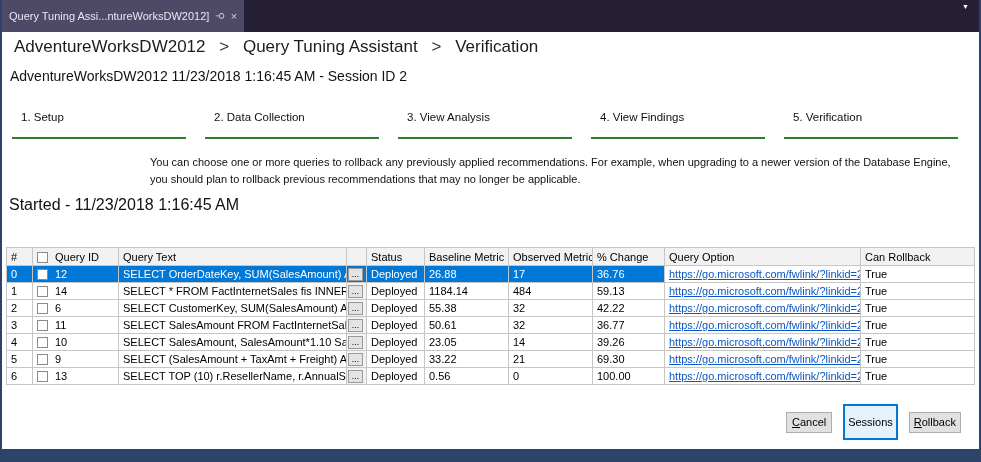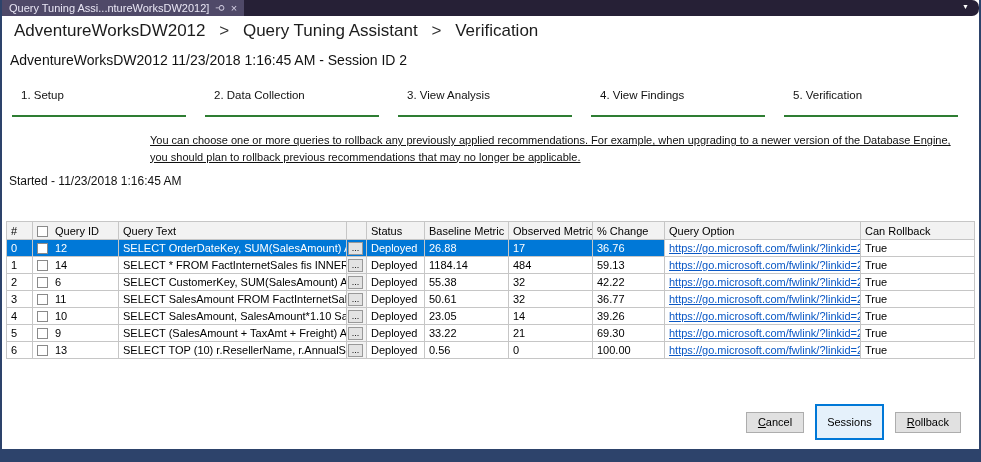--- a/index.html
+++ b/index.html
@@ -11,54 +11,53 @@
   }
   .window {
     width: 981px; height: 462px;
     display: flex; flex-direction: column;
     border-left: 2px solid var(--statusbar, #2d436b);
     border-right: 2px solid var(--statusbar, #2d436b);
     background: #fff;
   }
   
   .tabstrip {
-    height: 16px; flex: none;
+    height: 32px; flex: none;
     background: var(--tabstrip_bg, #262036);
     display: flex; align-items: stretch;
     color: #e9e6f4;
-    border-radius: 7px;
   }
   .doc-tab {
     background: var(--tab_bg, #4f4968);
     display: flex; align-items: center; gap: 7px;
     padding: 0 7px; font-size: 11px; line-height: 16px;
     cursor: default; white-space: nowrap;
   }
   .pin-glyph { display:inline-block; transform: rotate(90deg); font-size: 10px; color:#d5d0e4; }
   .close-glyph { font-size: 11px; color:#d5d0e4; }
   .tab-overflow { margin-left: auto; padding: 3px 10px 0 0; font-size: 7px; color: #ffffff; }
   
   .content { flex: 1; position: relative; background:#fff; overflow: hidden; }
   .breadcrumb {
     padding: 5px 8px 2px 12px; font-size: 17px; color: #1c1c1c;
   }
   .crumb { cursor: default; }
   .crumb-sep { margin: 0 9px; color: #333; }
   .session-title { margin: 9px 8px 0 8px; font-size: 14px; color: #111; }
   .wizard {
-    margin: 21px 6px 0 6px;
+    margin: 27px 6px 0 6px;
     display: grid; grid-template-columns: repeat(5, 1fr);
   }
   .wizard-step { font-size: 11.5px; color:#111; }
   .step-label { display: block; padding-left: 13px; white-space: nowrap; }
   .step-line { margin: 14px 0 0 4px; height: 2px; width: 90%; background: var(--step_green, #2e7d32); }
   .description {
-    margin: 15px 14px 0 148px; font-size: 11px; line-height: 1.5; color: #111; text-decoration: underline;
-  }
-  .started { margin: 9px 0 0 7px; font-size: 12px; color: #111; }
+    margin: 15px 14px 0 148px; font-size: 11px; line-height: 1.5; color: #111;
+  }
+  .started { margin: 9px 0 0 7px; font-size: 16px; color: #111; }
   
   table.grid {
     margin: 33px 0 0 4px;
     border-collapse: collapse; table-layout: fixed;
     width: 968px; font-size: 11px; color: #000;
   }
   .grid th, .grid td {
     border: 1px solid #c6c6c6; padding: 1px 4px;
     height: 16px; text-align: left; font-weight: normal;
     overflow: hidden; white-space: nowrap;
@@ -77,21 +76,21 @@
     display: inline-block; width: 15px; height: 13px;
     background: #e3e3e3; border: 1px solid #999;
     font-size: 9px; line-height: 5px; padding: 0; text-align: center;
     font-family: "Liberation Sans", sans-serif; cursor: pointer;
   }
   td.col-btn { padding: 1px 1px; background:#f3f3f3; }
   a.qlink { color: var(--link, #0a58c5); text-decoration: underline; cursor: pointer; }
   
   .footer { position: absolute; right: 18px; bottom: 9px; display: flex; gap: 11px; align-items: center; }
   .btn {
-    min-width: 46px; height: 21px; padding: 0 11px;
+    min-width: 46px; height: 21px; padding: 0 4px;
     background: #e1e1e1; border: 1px solid #adadad;
     font-size: 11px; font-family: "Liberation Sans", sans-serif;
     color: #000; cursor: pointer;
   }
   .btn .lbl { display: block; }
   .btn.accesskey .lbl::first-letter { text-decoration: underline; }
   .btn.focused {
     background: #e5f1fb;
     border: 1px solid var(--accent, #0078d7);
     box-shadow: inset 0 0 0 1px var(--accent, #0078d7);

